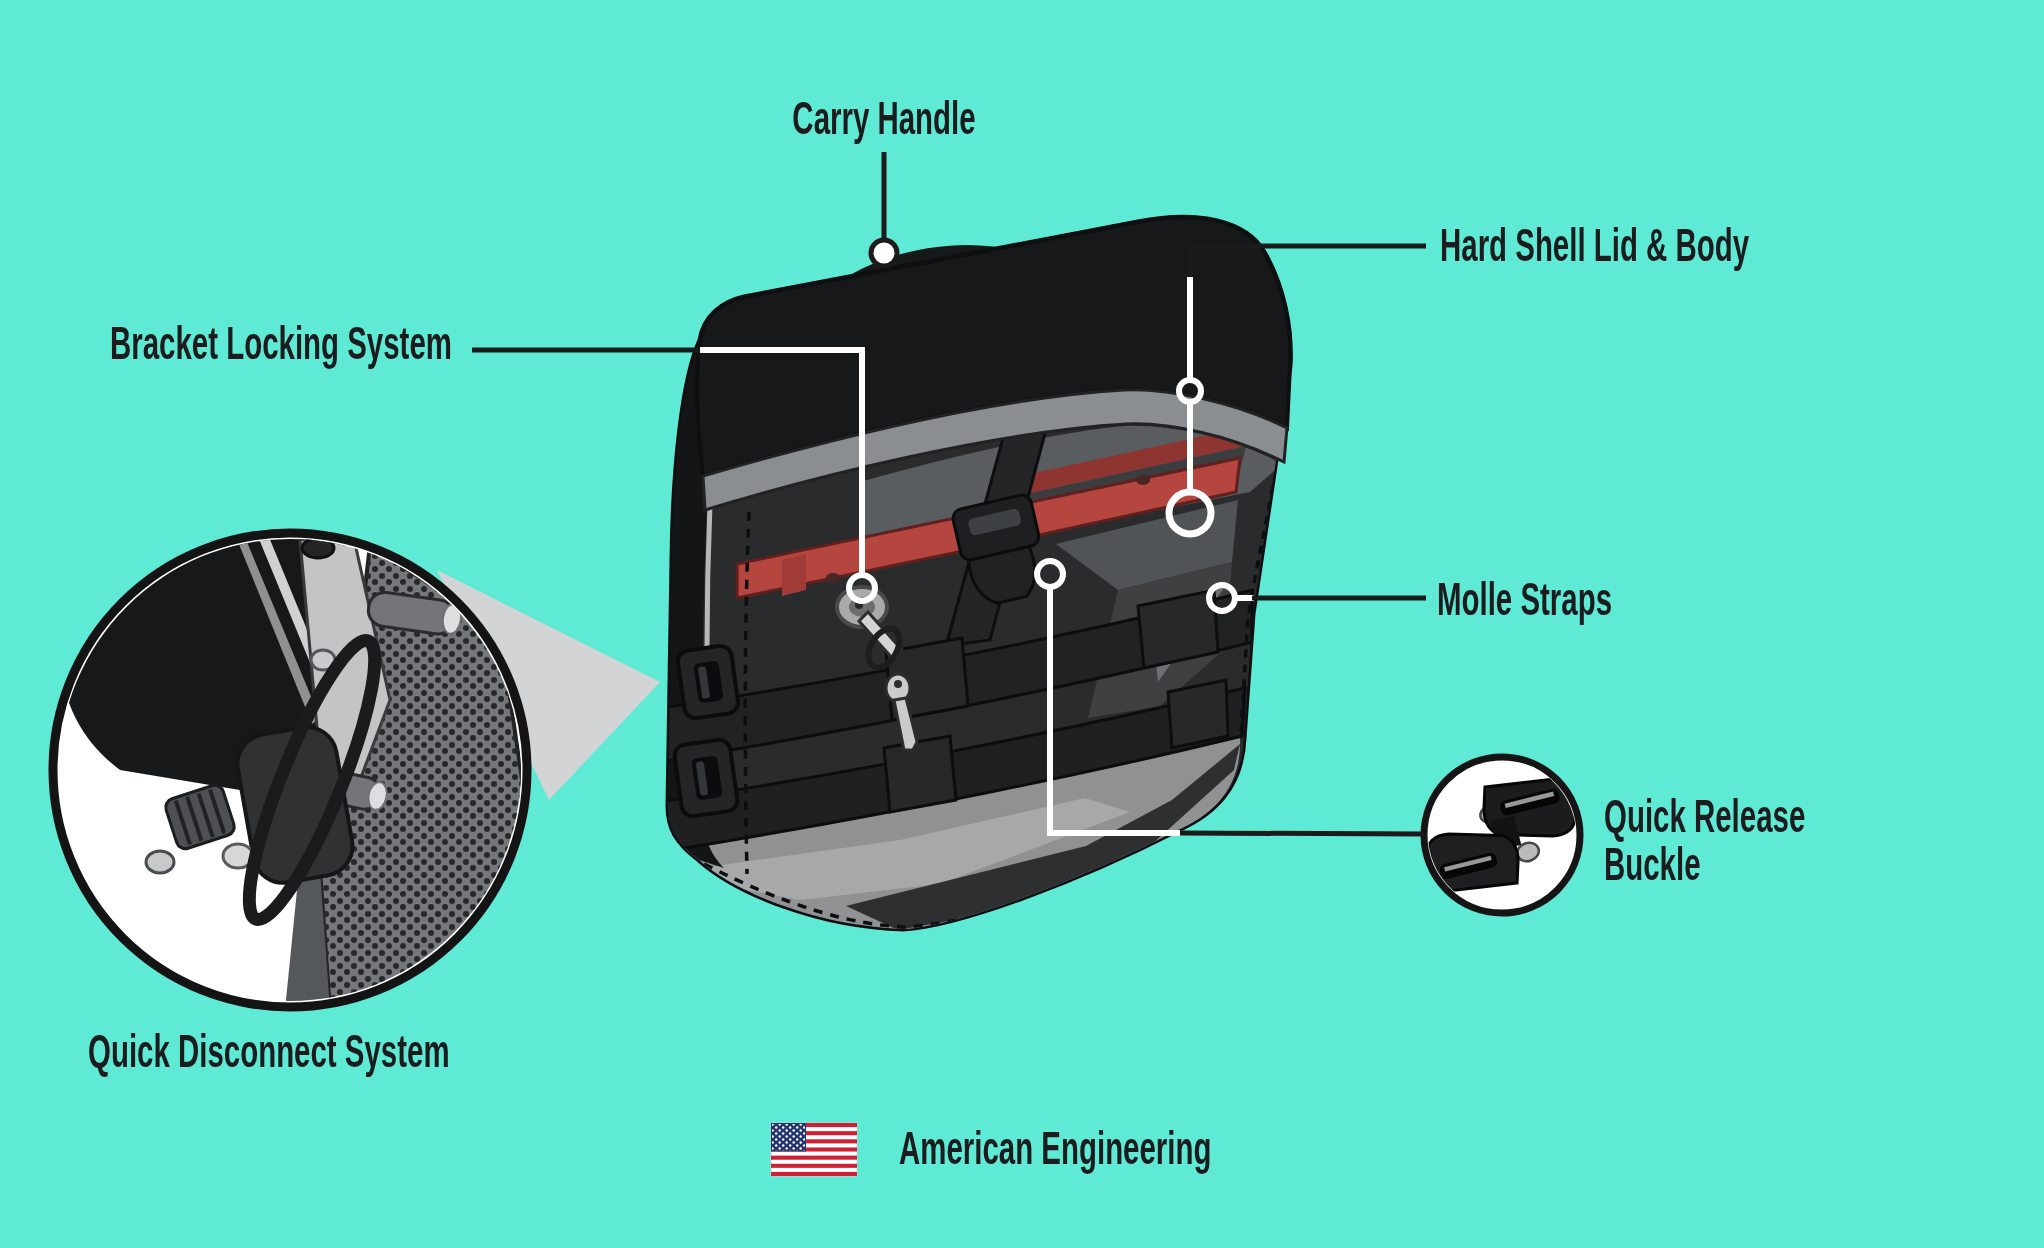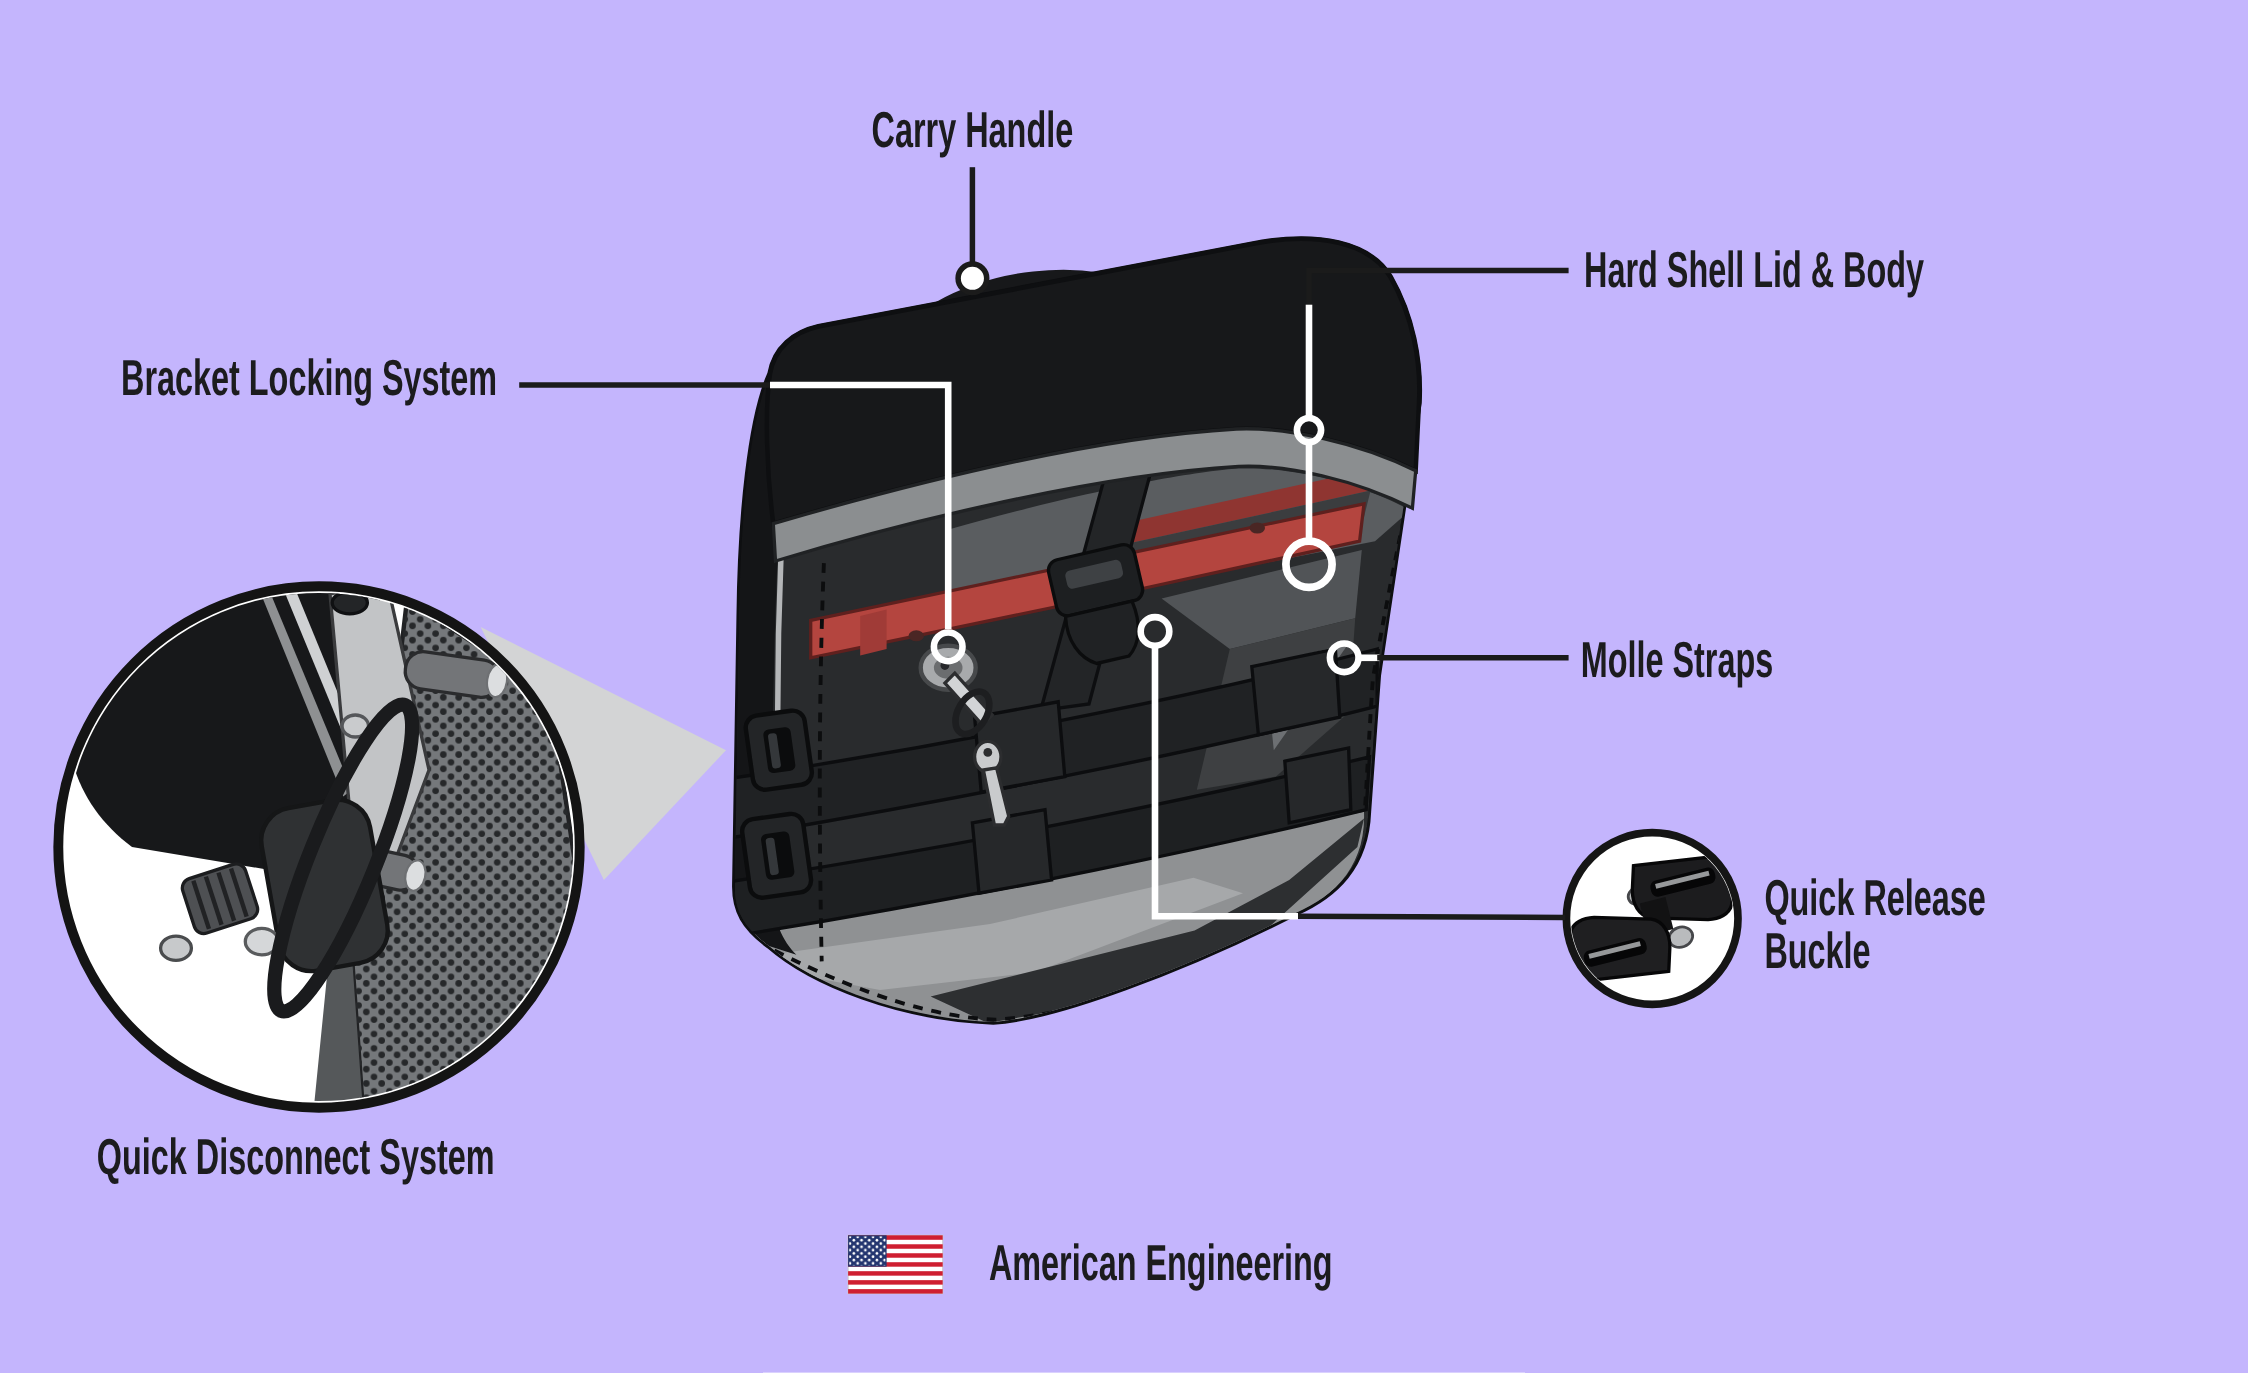--- a/index.html
+++ b/index.html
@@ -1,19 +1,19 @@
 <!DOCTYPE html>
 <html><head>
 <meta charset="utf-8">
 <style>
   html,body{margin:0;padding:0;background:#ffffff;}
   .stage{
     position:relative;
     width:2044px;height:1248px;
-    background:#c4b5fd;
+    background:#5eead4;
     overflow:hidden;
     font-family:"Liberation Sans",sans-serif;
   }
   .art{position:absolute;left:0;top:0;width:2044px;height:1248px;}
   .label{
     position:absolute;
     font-family:"Liberation Sans",sans-serif;
     font-weight:bold;
     font-size:46px;
     line-height:1.05;

